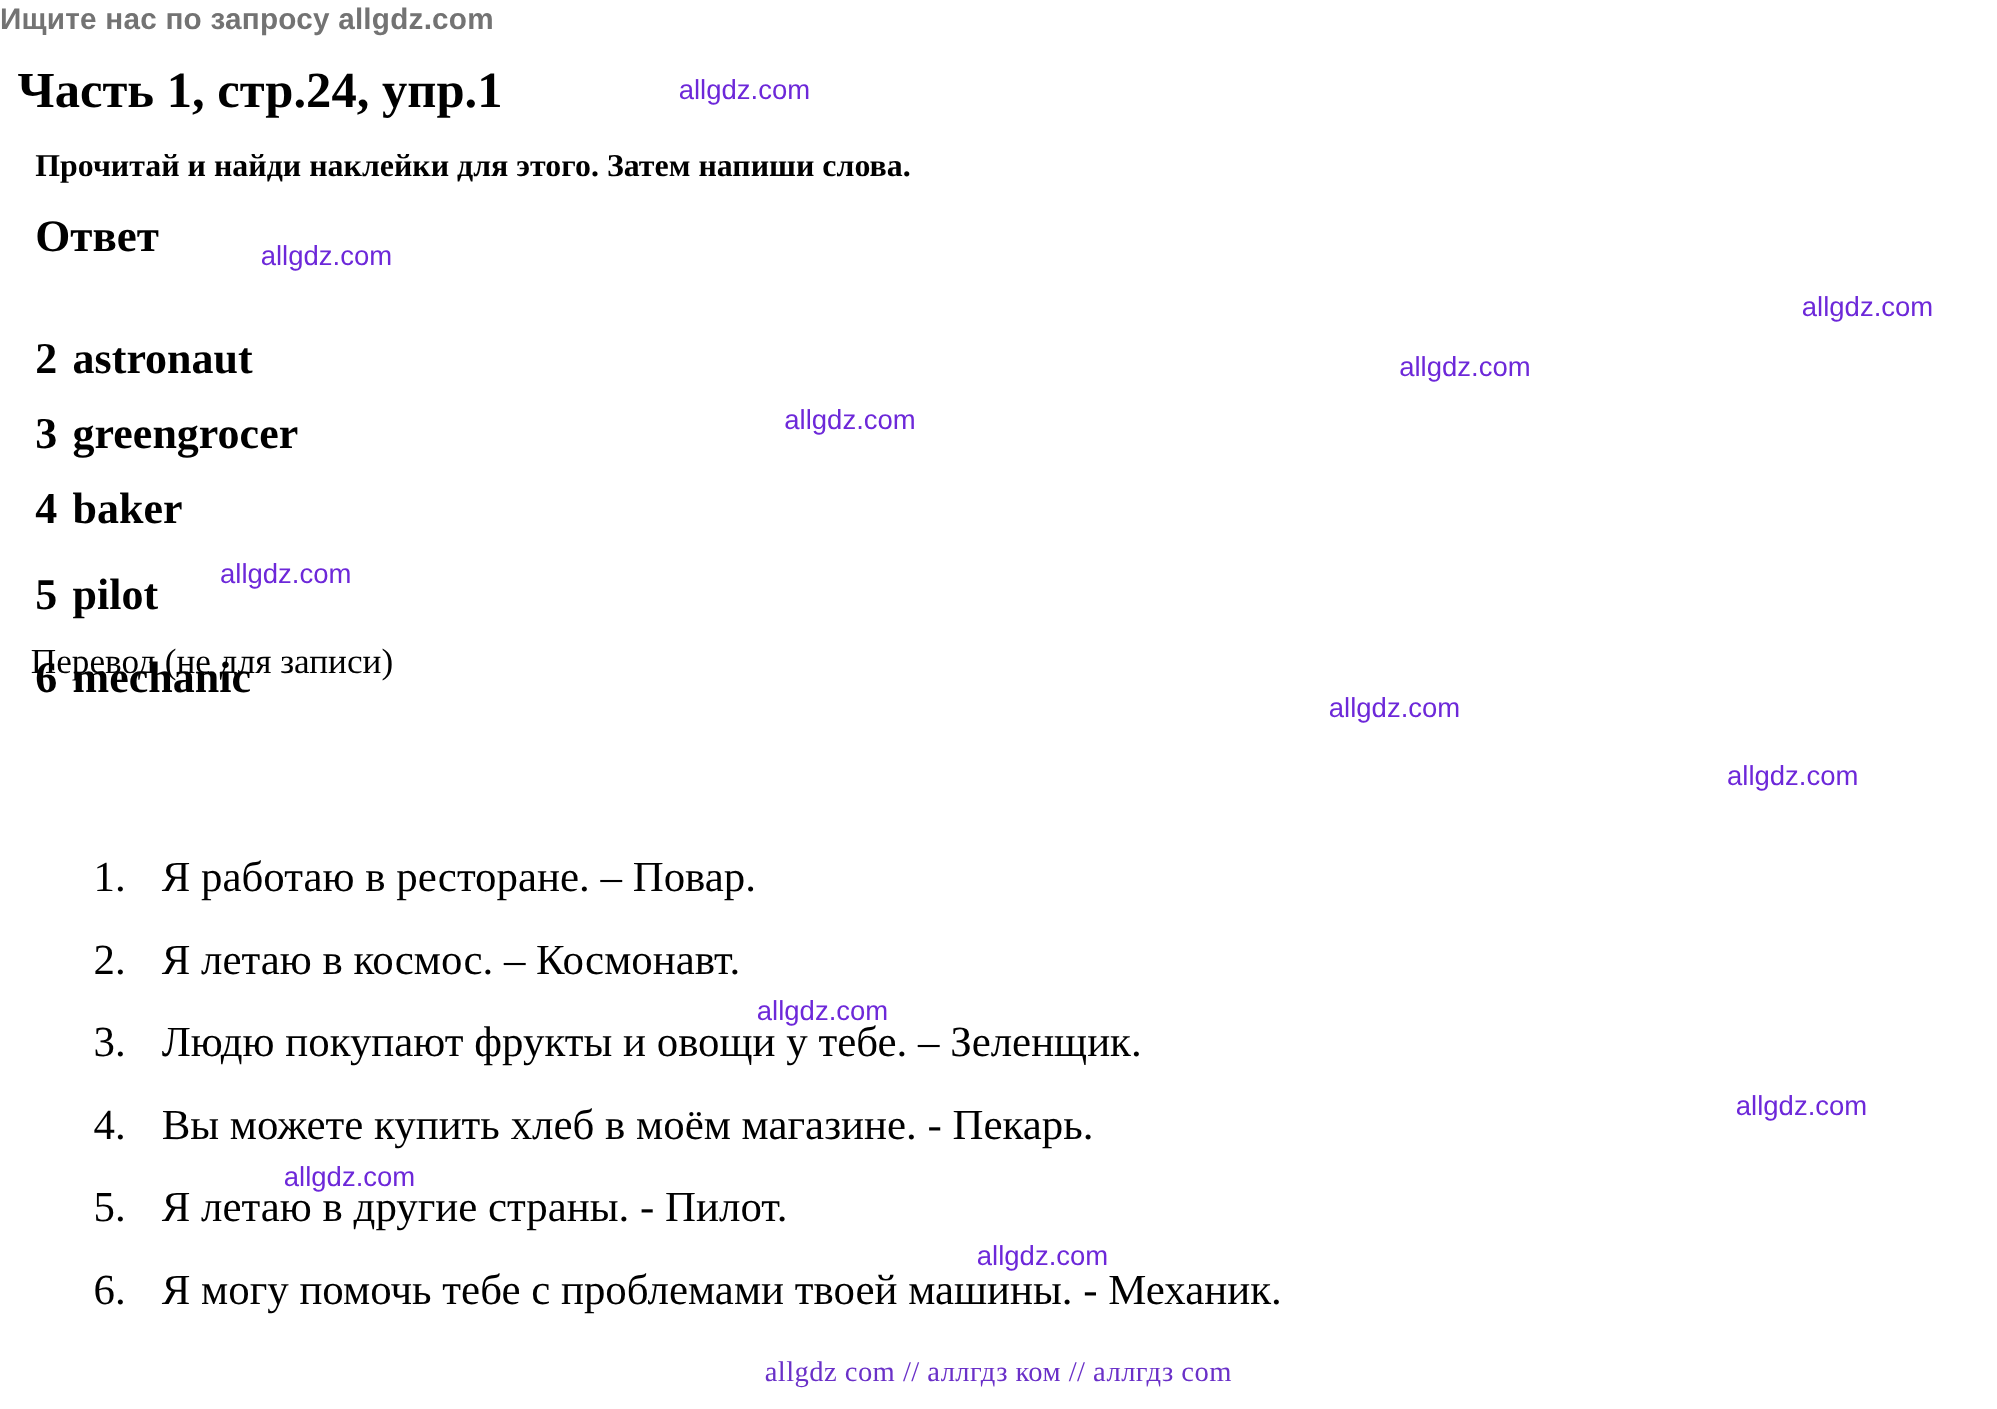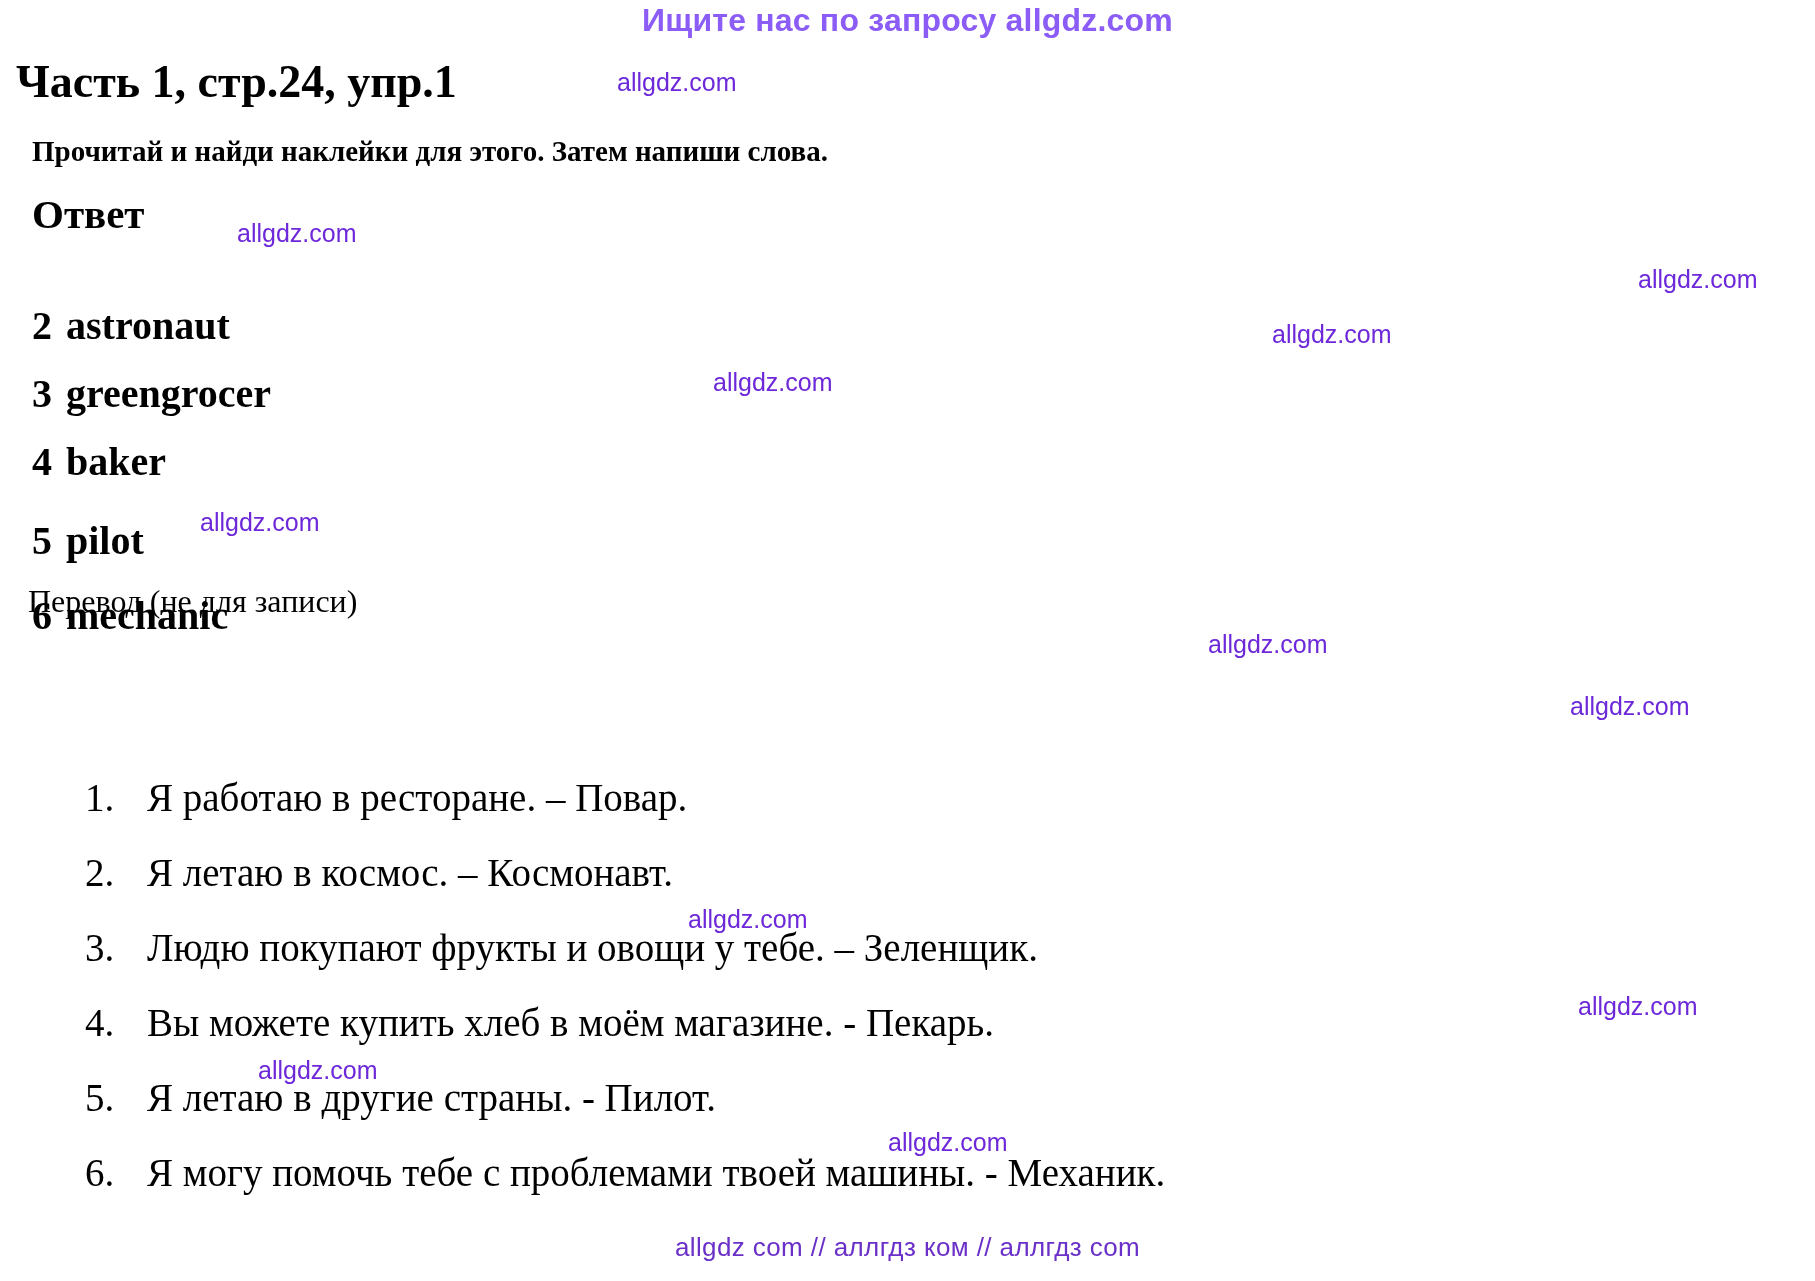--- a/index.html
+++ b/index.html
@@ -15,24 +15,24 @@
     color: #000000;
     overflow: hidden;
   }
 
   
   .top-banner {
     position: absolute;
     top: 2px;
     left: 0;
     width: 100%;
-    text-align: center;
-    color: #8b5cf6;
+    text-align: left;
+    color: #737373;
     font-family: "Liberation Sans", sans-serif;
-    font-size: 32px;
+    font-size: 27px;
     font-weight: 700;
     letter-spacing: 0.2px;
   }
 
   
   .heading-line {
     position: absolute;
     font-weight: 700;
     white-space: nowrap;
   }
@@ -79,21 +79,21 @@
     white-space: nowrap;
   }
 
   
   .footer {
     position: absolute;
     top: 1232px;
     left: 0;
     width: 100%;
     text-align: center;
-    font-family: Liberation Sans, sans-serif;
+    font-family: Liberation Serif, serif;
     font-size: 26px;
     color: #6a30c8;
     letter-spacing: 0.4px;
   }
 </style>
 </head>
 <body>
 
 <div class="top-banner">Ищите нас по запросу allgdz.com</div>
 

